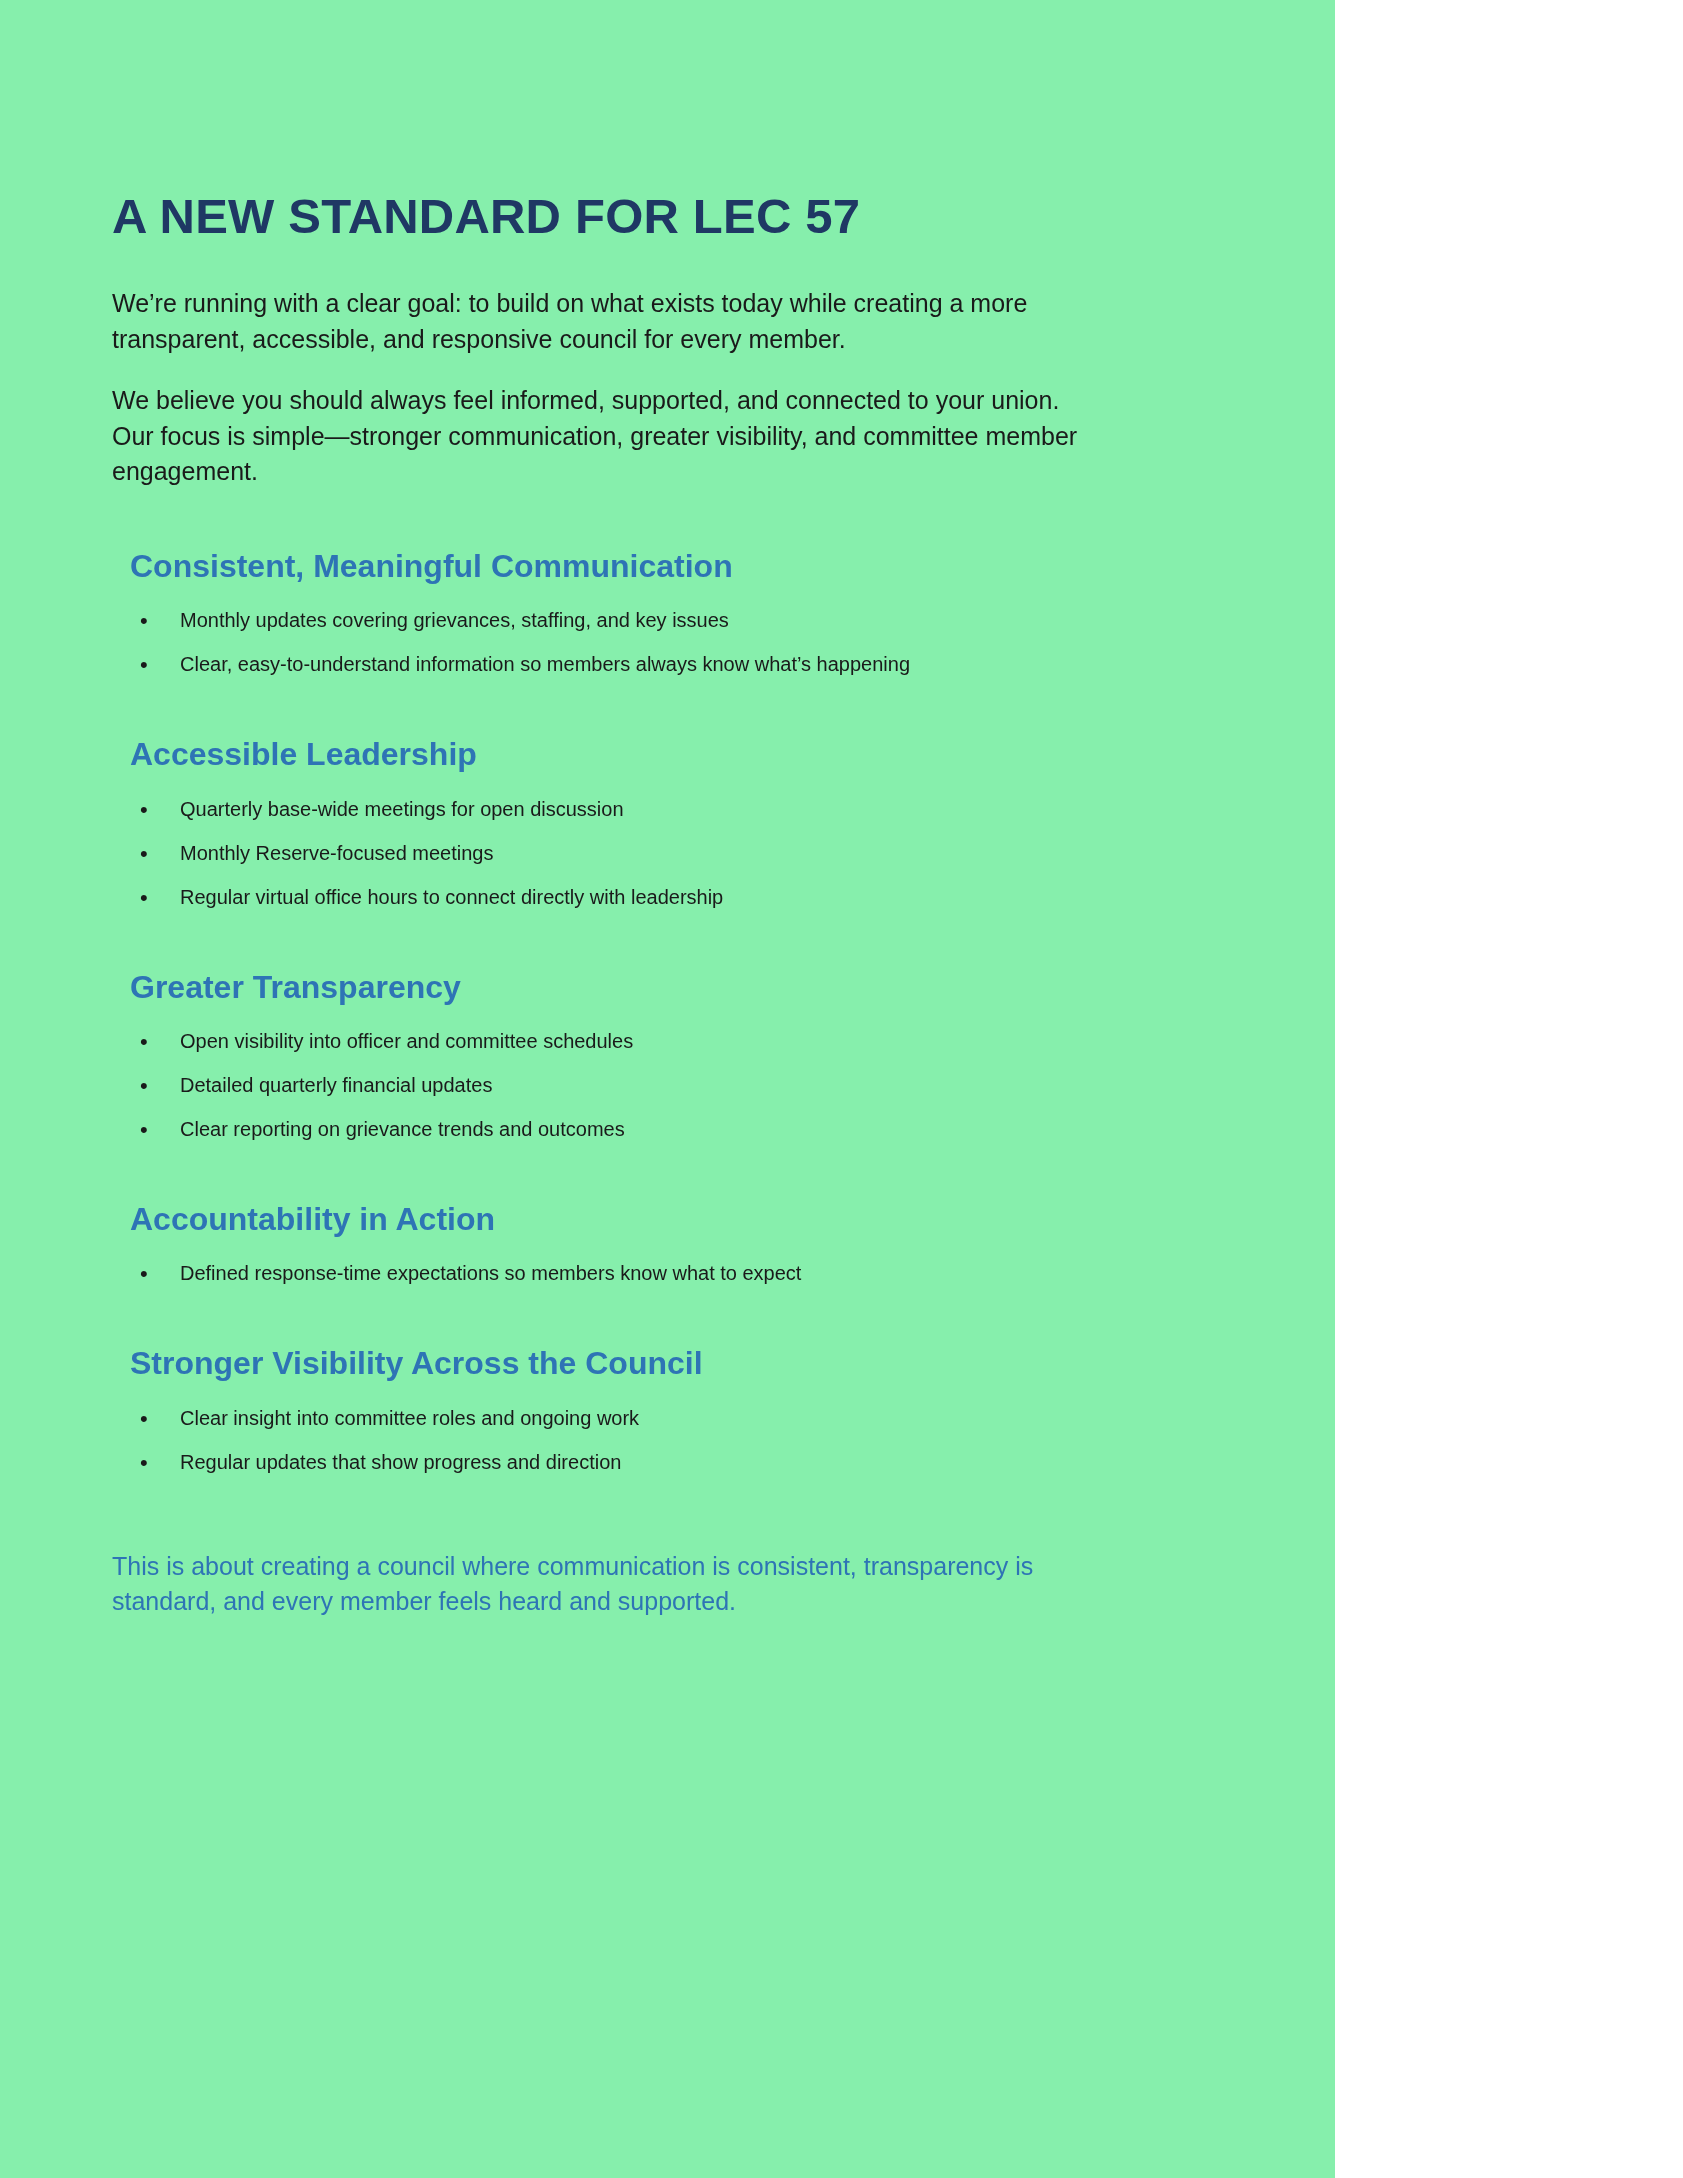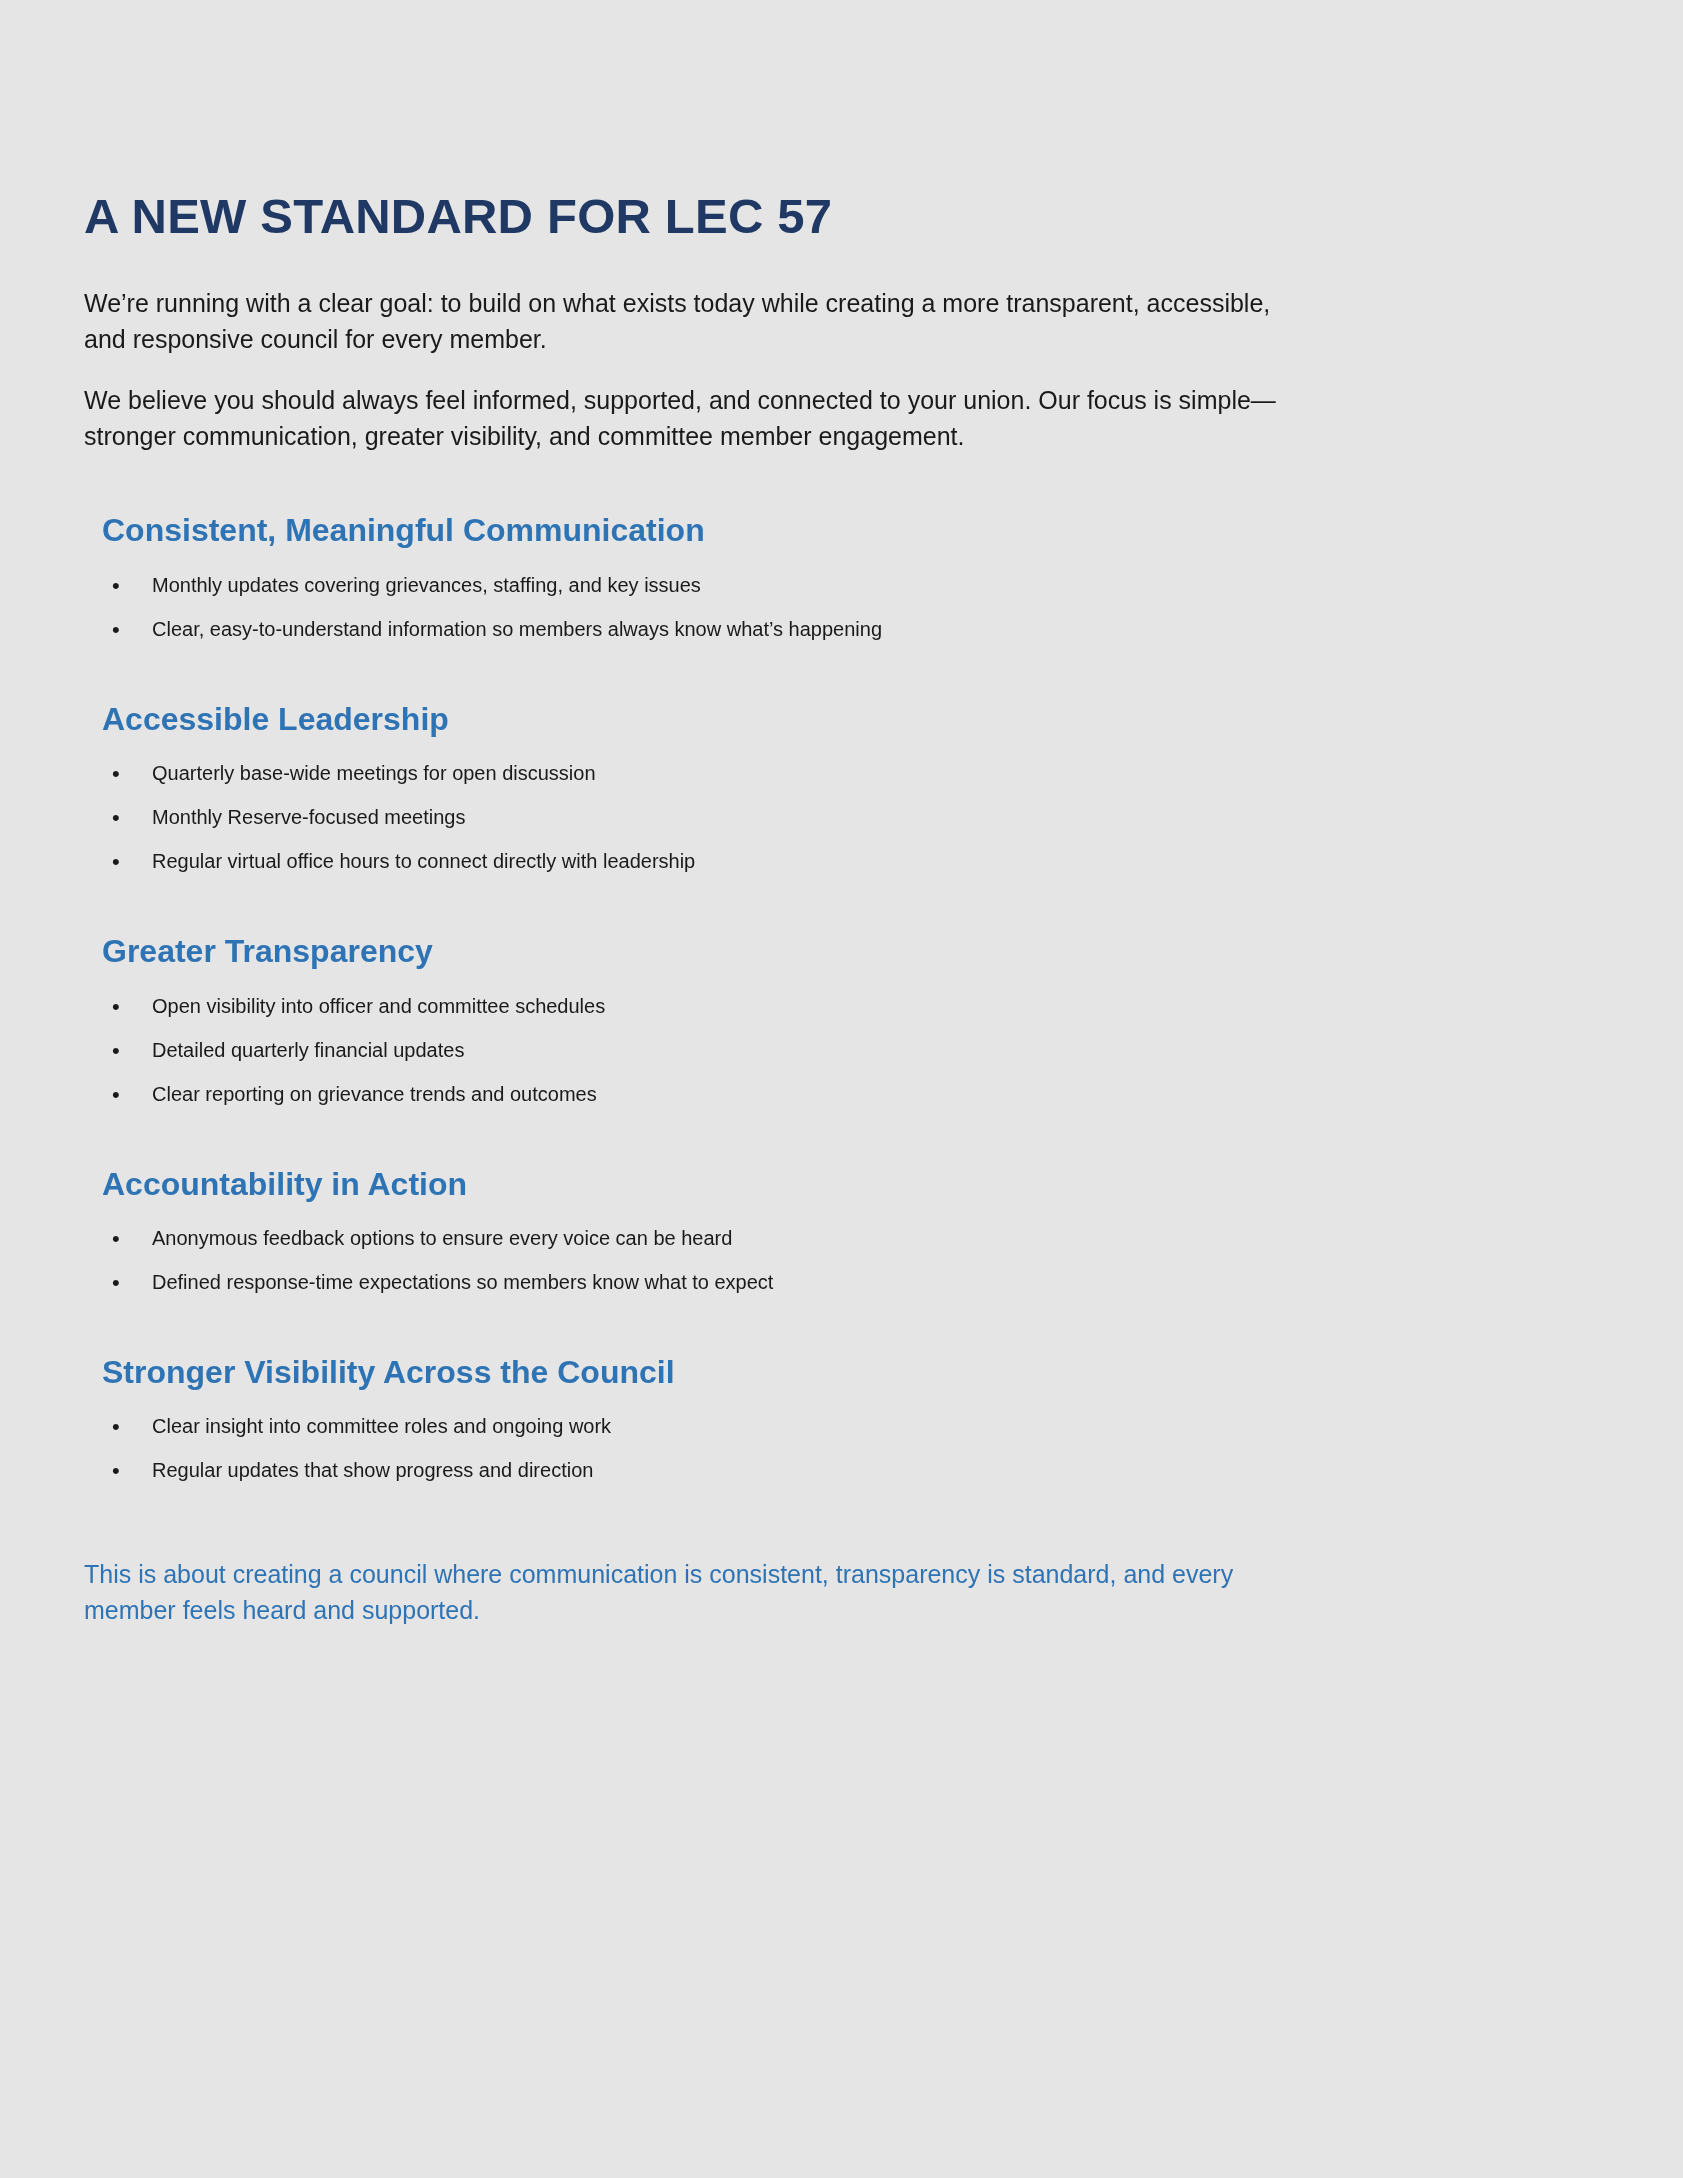--- a/index.html
+++ b/index.html
@@ -8,24 +8,24 @@
     background: #ffffff;
   }
   body {
     width: 1683px;
     height: 2178px;
     font-family: "Liberation Sans", sans-serif;
     color: #1a1a1a;
   }
   .page {
     box-sizing: border-box;
-    width: 1683px;
+    width: 1335px;
     min-height: 2178px;
-    padding: 188px 228px 119px 84px;
-    background: #e5e5e5;
+    padding: 188px 228px 119px 112px;
+    background: #86efac;
   }
   .doc-title {
     font-size: 49px;
     font-weight: bold;
     color: #1f3864;
     letter-spacing: 0.2px;
     margin: 0 0 42px 0;
     line-height: 1.15;
   }
   .intro-para {
@@ -110,21 +110,20 @@
     <ul class="bullets">
       <li>Open visibility into officer and committee schedules</li>
       <li>Detailed quarterly financial updates</li>
       <li>Clear reporting on grievance trends and outcomes</li>
     </ul>
   </div>
 
   <div class="section">
     <h2 class="section-heading">Accountability in Action</h2>
     <ul class="bullets">
-      <li>Anonymous feedback options to ensure every voice can be heard</li>
       <li>Defined response-time expectations so members know what to expect</li>
     </ul>
   </div>
 
   <div class="section">
     <h2 class="section-heading">Stronger Visibility Across the Council</h2>
     <ul class="bullets">
       <li>Clear insight into committee roles and ongoing work</li>
       <li>Regular updates that show progress and direction</li>
     </ul>

